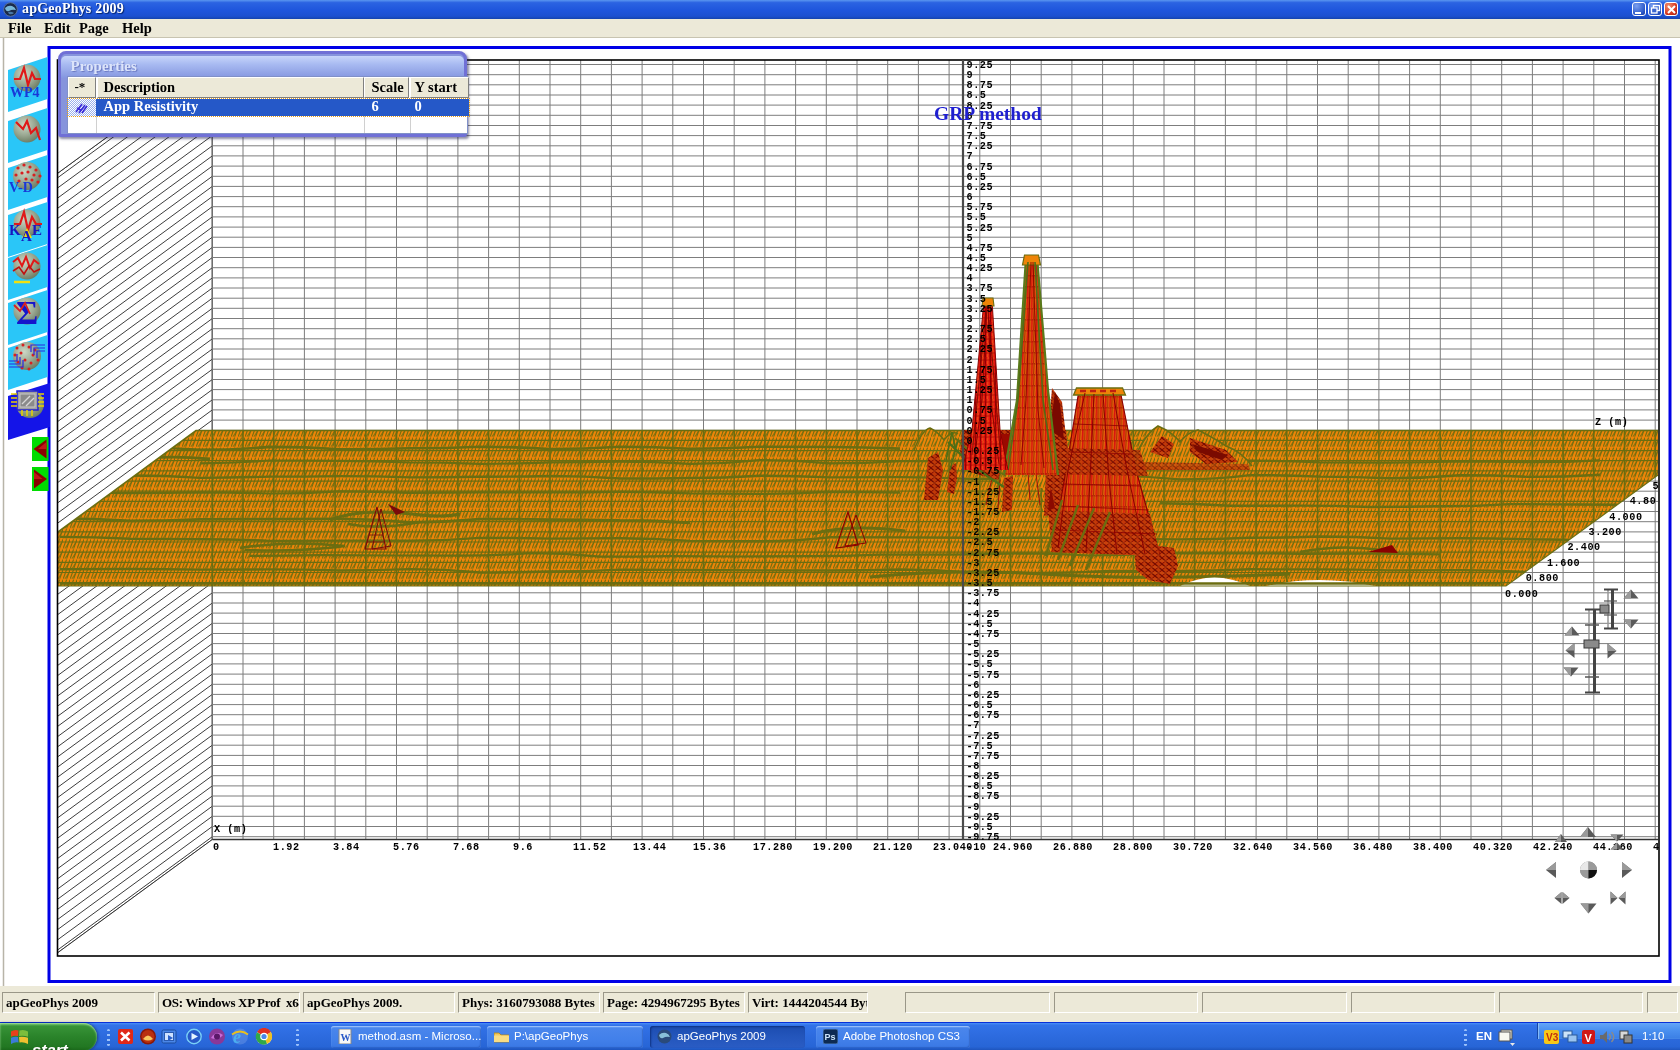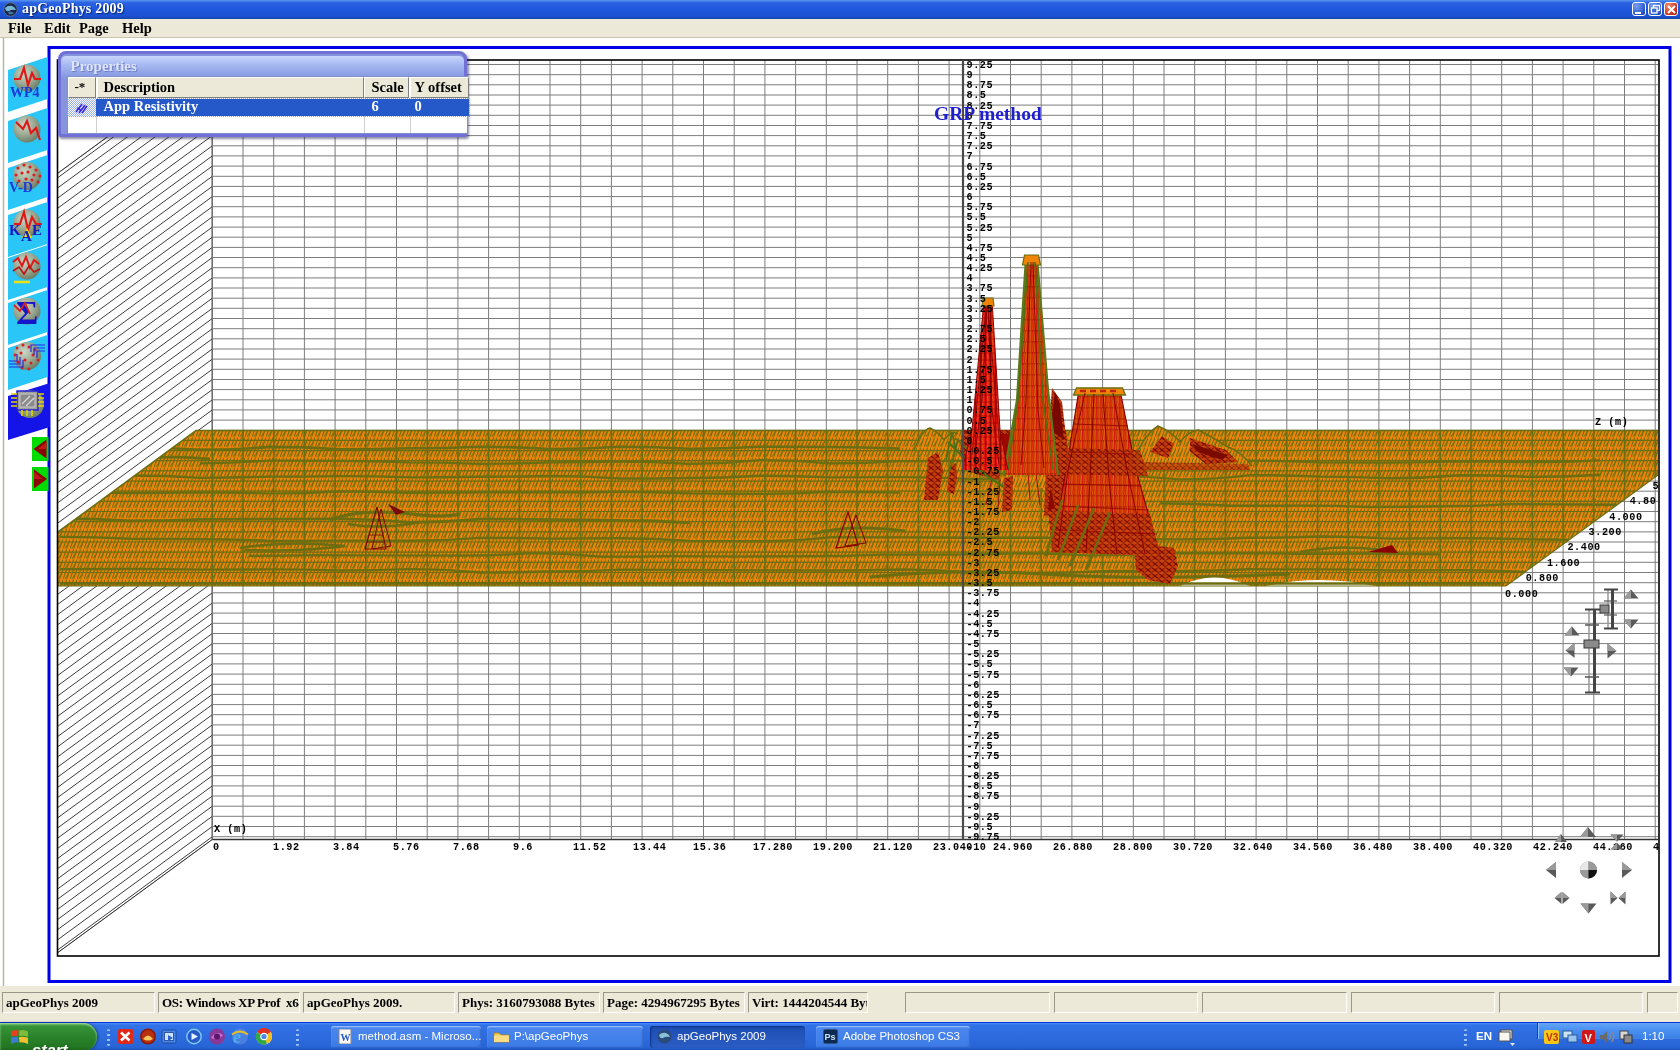--- a/index.html
+++ b/index.html
@@ -721,21 +721,21 @@
      border:1px solid;border-color:#fff #808080 #808080 #fff;"></div>
     <div style="position:absolute;left:29px;top:0;width:267px;height:21px;background:#ECE9D8;
      border:1px solid;border-color:#fff #808080 #808080 #fff;"></div>
     <div style="position:absolute;left:296.5px;top:0;width:45px;height:21px;background:#ECE9D8;
      border:1px solid;border-color:#fff #808080 #808080 #fff;"></div>
     <div style="position:absolute;left:342px;top:0;width:59px;height:21px;background:#ECE9D8;
      border:1px solid;border-color:#fff #808080 #808080 #fff;"></div>
     <div style="position:absolute;left:7px;top:2px;font-family:'Liberation Serif',serif;font-weight:bold;font-size:13px;">-*</div>
     <div style="position:absolute;left:36px;top:2px;font-family:'Liberation Serif',serif;font-weight:bold;font-size:14.5px;">Description</div>
     <div style="position:absolute;left:304px;top:2px;font-family:'Liberation Serif',serif;font-weight:bold;font-size:14.5px;">Scale</div>
-    <div style="position:absolute;left:347px;top:2px;font-family:'Liberation Serif',serif;font-weight:bold;font-size:14.5px;">Y offset</div>
+    <div style="position:absolute;left:347px;top:2px;font-family:'Liberation Serif',serif;font-weight:bold;font-size:14.5px;">Y start</div>
 
     <div style="position:absolute;left:0;top:21.5px;width:401px;height:17px;background:#2558C8;
      outline:1px dotted #E8A020;">
       <svg width="28" height="17" style="position:absolute;left:0;top:0">
         <defs>
             <pattern id="chk" width="2" height="2" patternUnits="userSpaceOnUse">
           <rect width="2" height="2" fill="#fff"></rect>
               <rect width="1" height="1" fill="#9ab0ec"></rect>
           <rect x="1" y="1" width="1" height="1" fill="#9ab0ec"></rect>
             </pattern>

